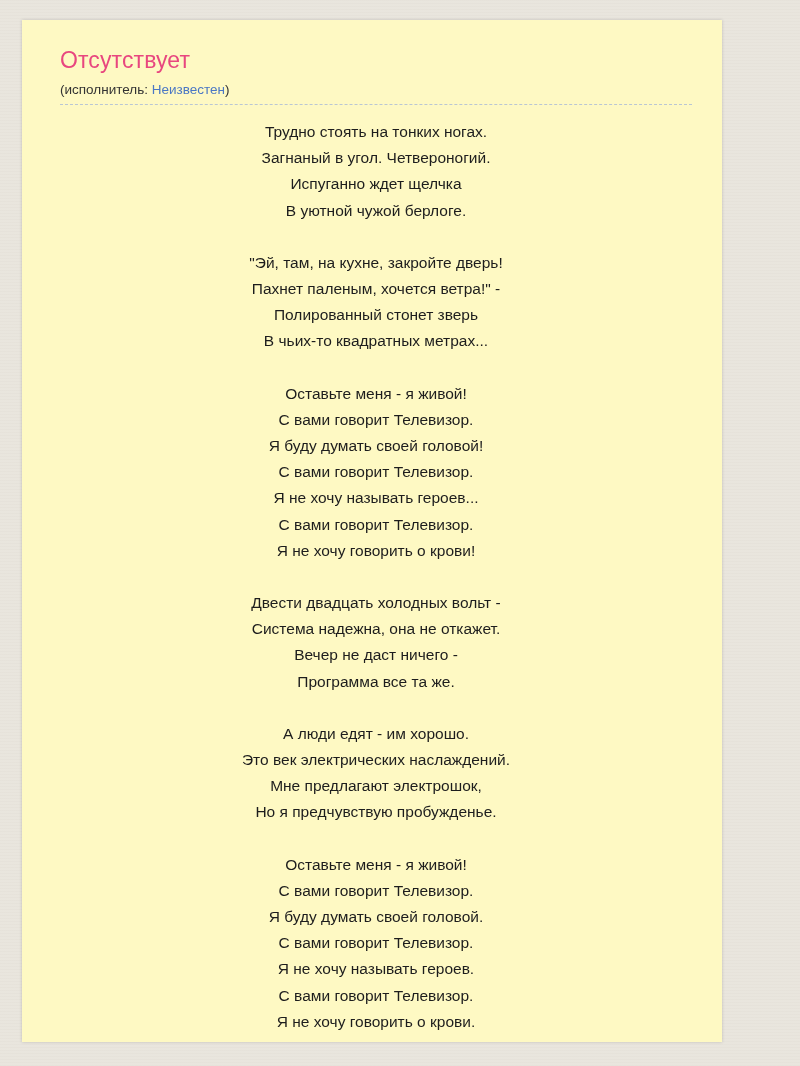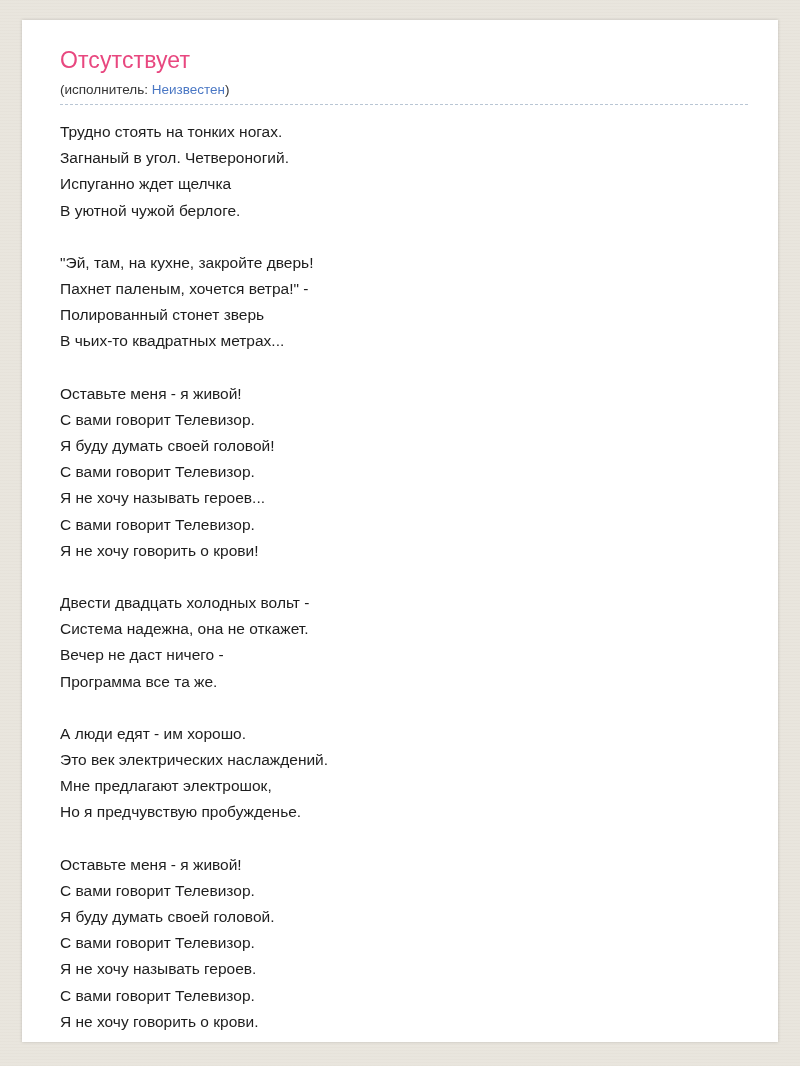--- a/index.html
+++ b/index.html
@@ -19,23 +19,23 @@
     width: 800px;
     height: 1066px;
     background:
       repeating-linear-gradient(0deg, rgba(0,0,0,0.012) 0px, rgba(0,0,0,0.012) 1px, rgba(255,255,255,0.02) 1px, rgba(255,255,255,0.02) 3px),
       #e9e5dd;
   }
   .sheet {
     position: absolute;
     left: 22px;
     top: 20px;
-    width: 756px;
+    width: 700px;
     height: 1022px;
-    background: #ffffff;
+    background: #fef9c3;
     box-shadow: 0 0 3px rgba(0,0,0,0.18);
   }
   .sheet-inner {
     padding: 26px 30px 20px 38px;
     box-sizing: border-box;
     height: 100%;
   }
   .song-title {
     color: #e8477f;
     font-size: 23px;
@@ -61,20 +61,21 @@
   }
   .lyrics {
     font-size: 15.5px;
     line-height: 26.2px;
     color: #1d1d1d;
     white-space: pre-wrap;
     word-wrap: break-word;
   }
   .lyrics .stanza {
     margin: 0 0 26px 0;
+    text-align: center;
   }
   .lyrics .stanza:last-child {
     margin-bottom: 0;
   }
   .line {
     display: block;
   }
 </style>
 </head>
 <body>

